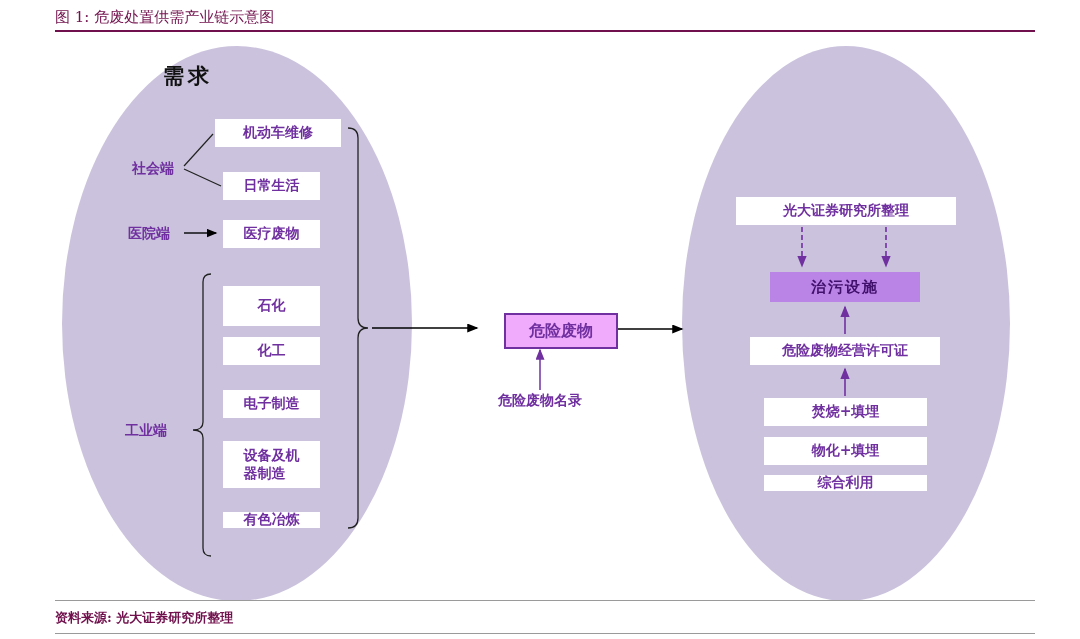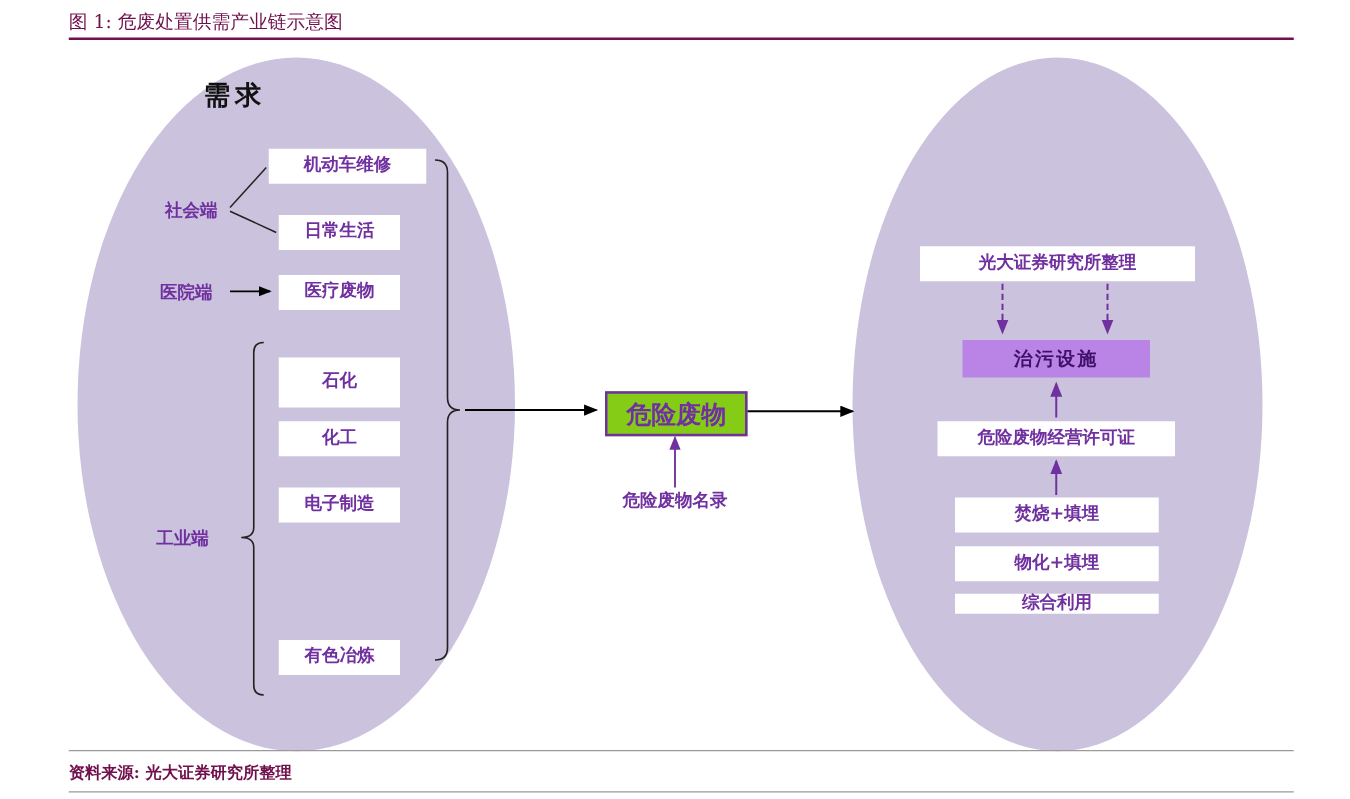--- a/index.html
+++ b/index.html
@@ -19,22 +19,22 @@
   }
   .wbox{
     position:absolute;background:#ffffff;color:#7030A0;font-size:14px;font-weight:600;
     display:flex;align-items:center;justify-content:center;text-align:left;
     white-space:pre-line;line-height:1.25;
   }
   .plabel{
     position:absolute;color:#7030A0;font-size:14px;font-weight:600;text-align:center;
   }
   .center-box{
-    position:absolute;background:#84cc16;border:2px solid #7030A0;color:#7030A0;
-    font-size:20px;font-weight:bold;display:flex;align-items:center;justify-content:center;
+    position:absolute;background:#f0abfc;border:2px solid #7030A0;color:#7030A0;
+    font-size:16px;font-weight:bold;display:flex;align-items:center;justify-content:center;margin-left:20px;
   }
   .hl-box{
     position:absolute;background:#BA83E6;color:#40106C;font-size:15px;font-weight:bold;
     display:flex;align-items:center;justify-content:center;letter-spacing:2px;
   }
   .connectors{position:absolute;left:0;top:0;width:1080px;height:639px;pointer-events:none;}
   .source{
     position:absolute;left:55px;top:609px;font-size:13px;font-weight:bold;color:#70104C;
   }
 </style>
@@ -90,21 +90,23 @@
   <div class="wbox" style="left:215px;top:119px;width:126px;height:28px">机动车维修</div>
   <div class="wbox" style="left:223px;top:172px;width:97px;height:28px">日常生活</div>
 
   <div class="plabel" style="left:118px;top:225px;width:62px">医院端</div>
   <div class="wbox" style="left:223px;top:220px;width:97px;height:28px">医疗废物</div>
 
   <div class="plabel" style="left:115px;top:422px;width:62px">工业端</div>
   <div class="wbox" style="left:223px;top:286px;width:97px;height:40px">石化</div>
   <div class="wbox" style="left:223px;top:337px;width:97px;height:28px">化工</div>
   <div class="wbox" style="left:223px;top:390px;width:97px;height:28px">电子制造</div>
-  <div class="wbox" style="left:223px;top:512px;width:97px;height:28px">有色冶炼</div>
+  <div class="wbox" style="left:223px;top:441px;width:97px;height:47px">设备及机
+器制造</div>
+  <div class="wbox" style="left:223px;top:512px;width:97px;height:16px">有色冶炼</div>
 
   <div class="center-box" style="left:484px;top:313px;width:110px;height:32px">危险废物</div>
   <div class="plabel" style="left:478px;top:392px;width:124px">危险废物名录</div>
 
 
   <div class="wbox" style="left:736px;top:197px;width:220px;height:28px">光大证券研究所整理</div>
   <div class="hl-box" style="left:770px;top:272px;width:150px;height:30px">治污设施</div>
   <div class="wbox" style="left:750px;top:337px;width:190px;height:28px">危险废物经营许可证</div>
   <div class="wbox" style="left:764px;top:398px;width:163px;height:28px">焚烧+填埋</div>
   <div class="wbox" style="left:764px;top:437px;width:163px;height:28px">物化+填埋</div>

